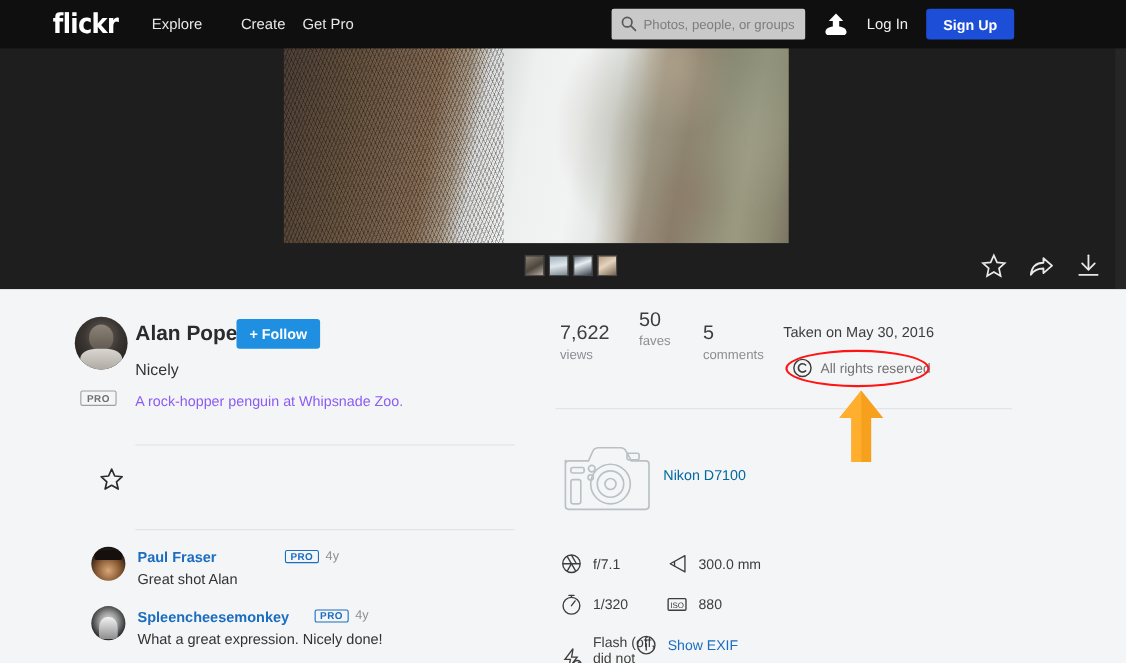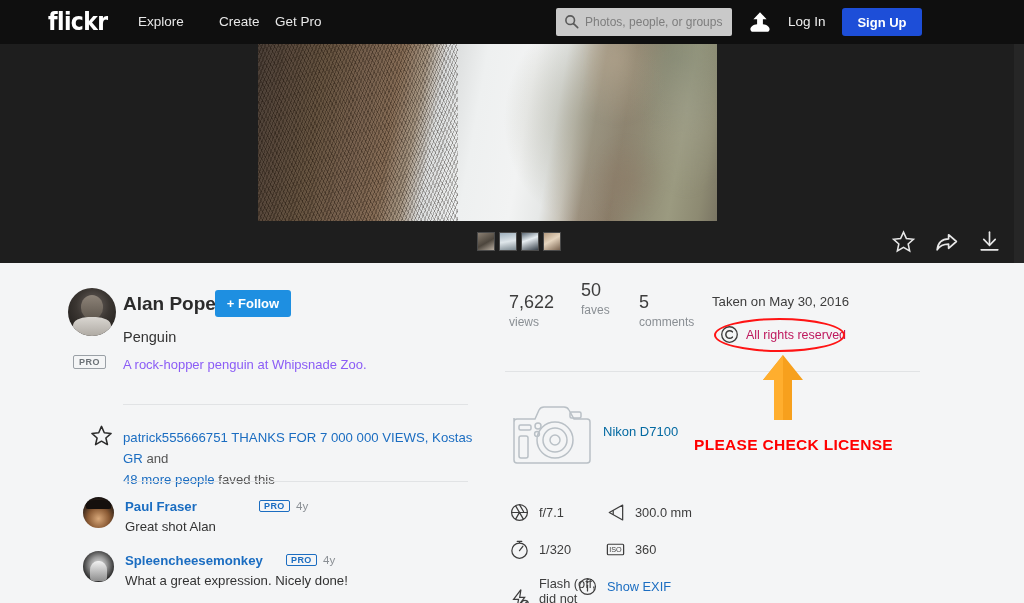--- a/index.html
+++ b/index.html
@@ -216,21 +216,21 @@
   #s2 { left:639px; top:292px; }
 
   .taken-on {
     position:absolute; left:712px; top:294px;
     font-size:13.2px; color:#3d3d3d; white-space:nowrap;
   }
   .license {
     position:absolute; left:720px; top:325px;
     display:flex; align-items:center; gap:7px; cursor:pointer;
   }
-  .license-text { font-size:12.5px; color:#be185d; white-space:nowrap; }
+  .license-text { font-size:12.5px; color:#737373; white-space:nowrap; }
 
   .camera-icon { position:absolute; left:508px; top:398px; width:88px; height:70px; }
   .camera-name {
     position:absolute; left:603px; top:424px;
     font-size:13px; color:#0369a1; cursor:pointer;
   }
 
   .exif-row { position:absolute; display:flex; align-items:center;justify-content:space-between; }
   .exif-val { font-size:12.8px; color:#3d3d3d; line-height:15px; }
   .exif-val.link { color:#1b6dc1; cursor:pointer; }
@@ -319,32 +319,28 @@
   <div class="info"></div>
 
   <div class="avatar">
     <div class="avatar-face"></div>
     <div class="avatar-body"></div>
   </div>
   <div class="pro-badge-owner">PRO</div>
 
   <div class="owner-name">Alan Pope</div>
   <button class="follow-btn">+ Follow</button>
-  <div class="photo-title">Penguin</div>
+  <div class="photo-title">Nicely</div>
   <div class="photo-desc">A rock-hopper penguin at Whipsnade Zoo.</div>
 
   <div class="divider" id="div1"></div>
 
   <svg class="fave-star-icon" viewBox="0 0 24 24" fill="none" stroke="#2b2b2b" stroke-width="1.6" stroke-linejoin="round">
     <polygon points="12,2.5 14.9,9.1 22,9.8 16.6,14.6 18.2,21.5 12,17.9 5.8,21.5 7.4,14.6 2,9.8 9.1,9.1"></polygon>
   </svg>
-  <div class="fave-text">
-    <a>patrick555666751 THANKS FOR 7 000 000 VIEWS, Kostas GR</a><span> and</span><br>
-    <a>48 more people</a><span> faved this</span>
-  </div>
 
   <div class="divider" id="div2"></div>
 
   <div class="comment" id="c0">
     <div class="c-avatar a0"></div>
     <div class="c-name">Paul Fraser</div>
     <div class="c-pro" style="left:176px">PRO</div>
     <div class="c-time" style="left:213px">4y</div>
     <div class="c-body">Great shot Alan</div>
   </div>
@@ -428,32 +424,31 @@
       <line x1="8.6" y1="8.7" x2="8.6" y2="13.3"></line>
     </svg>
     <span class="exif-val">300.0 mm</span>
   </div>
 
   <div class="exif-row" id="e4">
     <svg class="exif-ico" viewBox="0 0 22 22">
       <rect x="2.5" y="5.5" width="17" height="11" rx="1" fill="none" stroke="#3d3d3d" stroke-width="1.3"></rect>
       <text x="11" y="14" font-size="7.6" fill="#3d3d3d" text-anchor="middle" font-family="Liberation Sans, sans-serif">ISO</text>
     </svg>
-    <span class="exif-val">360</span>
+    <span class="exif-val">880</span>
   </div>
 
   <div class="exif-row" id="e5">
     <svg class="exif-ico" viewBox="0 0 22 22" fill="none" stroke="#3d3d3d" stroke-width="1.3">
       <circle cx="11" cy="11" r="8.3"></circle>
       <line x1="11" y1="9.6" x2="11" y2="15.6" stroke-linecap="round"></line>
       <circle cx="11" cy="6.6" r="0.95" fill="#3d3d3d" stroke="none"></circle>
     </svg>
     <span class="exif-val link">Show EXIF</span>
   </div>
 
   <div class="anno-ellipse"></div>
   <svg class="anno-arrow" viewBox="0 0 44 65">
     <polygon points="22,0 42,25 31,25 31,65 13,65 13,25 2,25" fill="#F7A01D"></polygon>
     <polygon points="22,0 22,65 13,65 13,25 2,25" fill="#FFAE2E"></polygon>
   </svg>
-  <div class="anno-text">PLEASE CHECK LICENSE</div>
 
 </div>
 
 </body></html>

